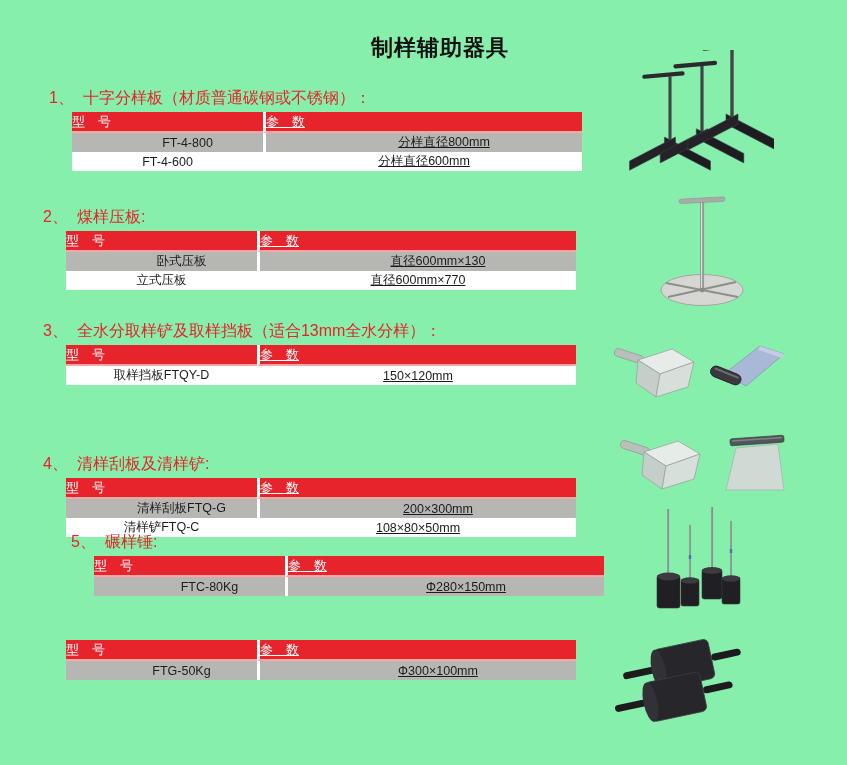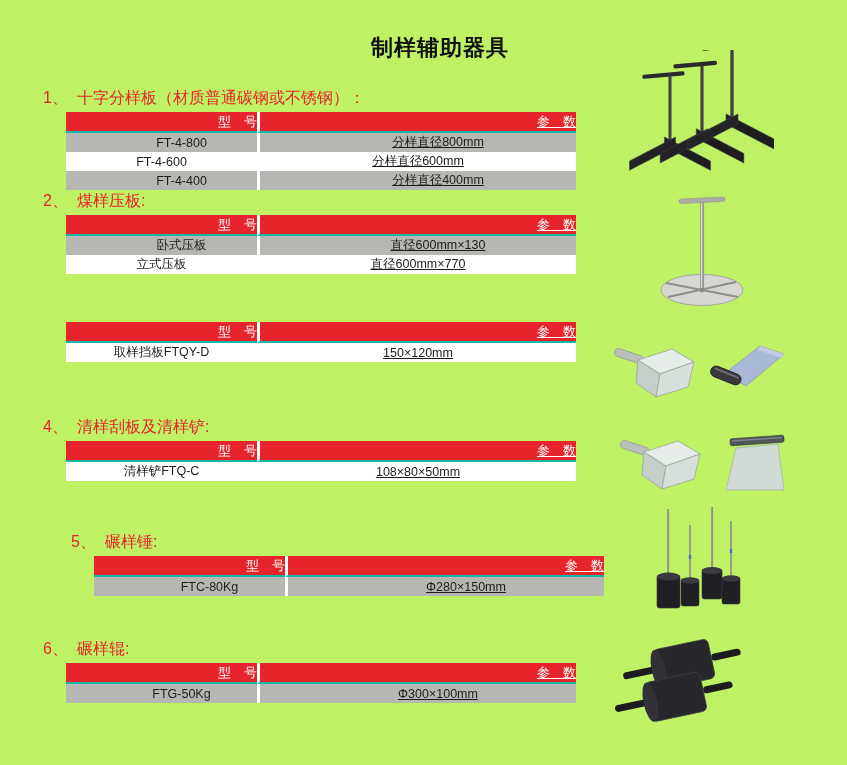--- a/index.html
+++ b/index.html
@@ -1,34 +1,34 @@
 <!DOCTYPE html>
 <html style="--red: #e7242b; --gray: #b6b6b2;"><head>
 <meta charset="utf-8">
 <style>
   html,body{margin:0;padding:0;background:#fff;}
   .page{
-    position:relative;width:847px;height:765px;background:#bef264;overflow:hidden;
+    position:relative;width:847px;height:765px;background:#86efac;overflow:hidden;
     font-family:"Liberation Sans","DejaVu Sans",sans-serif;color:#1c1c1c;
   }
   .page-title{
     position:absolute;left:0;top:33px;width:880px;text-align:center;
     font-size:22px;font-weight:700;letter-spacing:1px;color:#111;margin:0;
   }
   
   .section{position:absolute;left:43px;width:535px;}
   .heading{font-size:16px;line-height:18px;color:var(--red,#e7242b);margin:0 0 5px 0;font-weight:500;}
   .heading .num{margin-right:9px;}
   table.spec{
     border-collapse:separate;border-spacing:0;table-layout:fixed;
     width:510px;margin-left:23px;
   }
   table.spec th{
     background:var(--red,#e7242b);color:#fff;font-size:13px;font-weight:500;
-    height:19px;padding:0;text-align:right;border-bottom:2px solid #14b8a6;
+    height:19px;padding:0;text-align:left;border-bottom:2px solid #fca5a5;
   }
   table.spec td{
     height:19px;padding:0;text-align:center;font-size:12.5px;color:#1c1c1c;background:#fff;
   }
   table.spec th + th, table.spec td + td{border-left:3px solid #fff;text-decoration:underline;}
   table.spec tr.gray td{background:var(--gray,#b6b6b2);padding-left:40px;}
   
   .photo{position:absolute;}
   .p1{left:622px;top:50px;}
   .p2{left:656px;top:192px;}
@@ -38,21 +38,21 @@
   .p6{left:614px;top:636px;}
 </style>
 </head>
 <body>
 
 <div class="page">
 
   <h1 class="page-title">制样辅助器具</h1>
 
   <div id="sections">
-  <section class="section" style="top: 89px;">
+  <section class="section" style="top: 89px; margin-left: 6px;">
     <div class="heading"><span class="num">1、</span><span class="htitle">十字分样板（材质普通碳钢或不锈钢）：</span></div>
     <table class="spec">
       <colgroup>
             <col style="width:191px">
             <col>
           </colgroup>
       <thead>
         <tr>
           <th>型　号</th>
           <th>参　数</th>
@@ -60,29 +60,25 @@
       </thead>
       <tbody>
             <tr class="gray">
               <td>FT-4-800</td>
               <td>分样直径800mm</td>
             </tr>
             <tr class="white">
               <td>FT-4-600</td>
               <td>分样直径600mm</td>
             </tr>
-            <tr class="gray">
-              <td>FT-4-400</td>
-              <td>分样直径400mm</td>
-            </tr>
-          </tbody>
-    </table>
-  </section>
-
-  <section class="section" style="top: 192px;">
+          </tbody>
+    </table>
+  </section>
+
+  <section class="section" style="top: 208px;">
     <div class="heading"><span class="num">2、</span><span class="htitle">煤样压板:</span></div>
     <table class="spec">
       <colgroup>
             <col style="width:191px">
             <col>
           </colgroup>
       <thead>
         <tr>
           <th>型　号</th>
           <th>参　数</th>
@@ -95,54 +91,59 @@
             </tr>
             <tr class="white">
               <td>立式压板</td>
               <td>直径600mm×770</td>
             </tr>
           </tbody>
     </table>
   </section>
 
   <section class="section" style="top: 322px;">
+    <div class="heading"><span class="num">3、</span><span class="htitle">全水分取样铲及取样挡板（适合13mm全水分样）：</span></div>
     <table class="spec">
       <colgroup>
             <col style="width:191px">
             <col>
           </colgroup>
       <thead>
         <tr>
           <th>型　号</th>
           <th>参　数</th>
         </tr>
       </thead>
       <tbody>
             <tr class="white">
               <td>取样挡板FTQY-D</td>
               <td>150×120mm</td>
             </tr>
           </tbody>
     </table>
   </section>
 
-  <section class="section" style="top: 418px;">
+  <section class="section" style="top: 455px;">
     <div class="heading"><span class="num">4、</span><span class="htitle">清样刮板及清样铲:</span></div>
     <table class="spec">
       <colgroup>
             <col style="width:191px">
             <col>
           </colgroup>
       <thead>
         <tr>
           <th>型　号</th>
           <th>参　数</th>
         </tr>
       </thead>
       <tbody>
+            <tr class="gray">
+              <td>清样刮板FTQ-G</td>
+              <td>200×300mm</td>
+            </tr>
             <tr class="white">
               <td>清样铲FTQ-C</td>
               <td>108×80×50mm</td>
             </tr>
           </tbody>
     </table>
   </section>
 
   <section class="section" style="top: 533px; margin-left: 28px;">
     <div class="heading"><span class="num">5、</span><span class="htitle">碾样锤:</span></div>
@@ -160,21 +161,20 @@
       <tbody>
             <tr class="gray">
               <td>FTC-80Kg</td>
               <td>Φ280×150mm</td>
             </tr>
           </tbody>
     </table>
   </section>
 
   <section class="section" style="top: 640px;">
-    <div class="heading"><span class="num">6、</span><span class="htitle">碾样辊:</span></div>
     <table class="spec">
       <colgroup>
             <col style="width:191px">
             <col>
           </colgroup>
       <thead>
         <tr>
           <th>型　号</th>
           <th>参　数</th>
         </tr>

